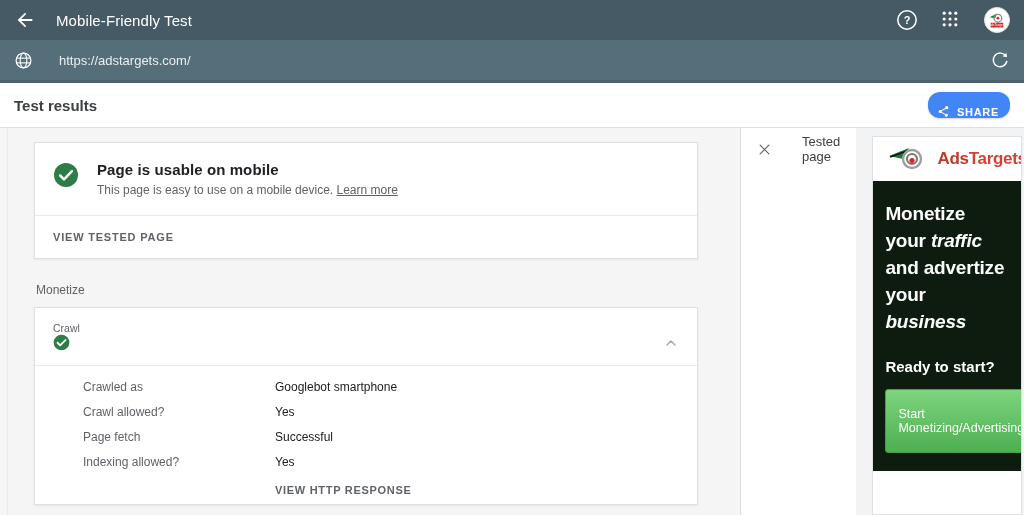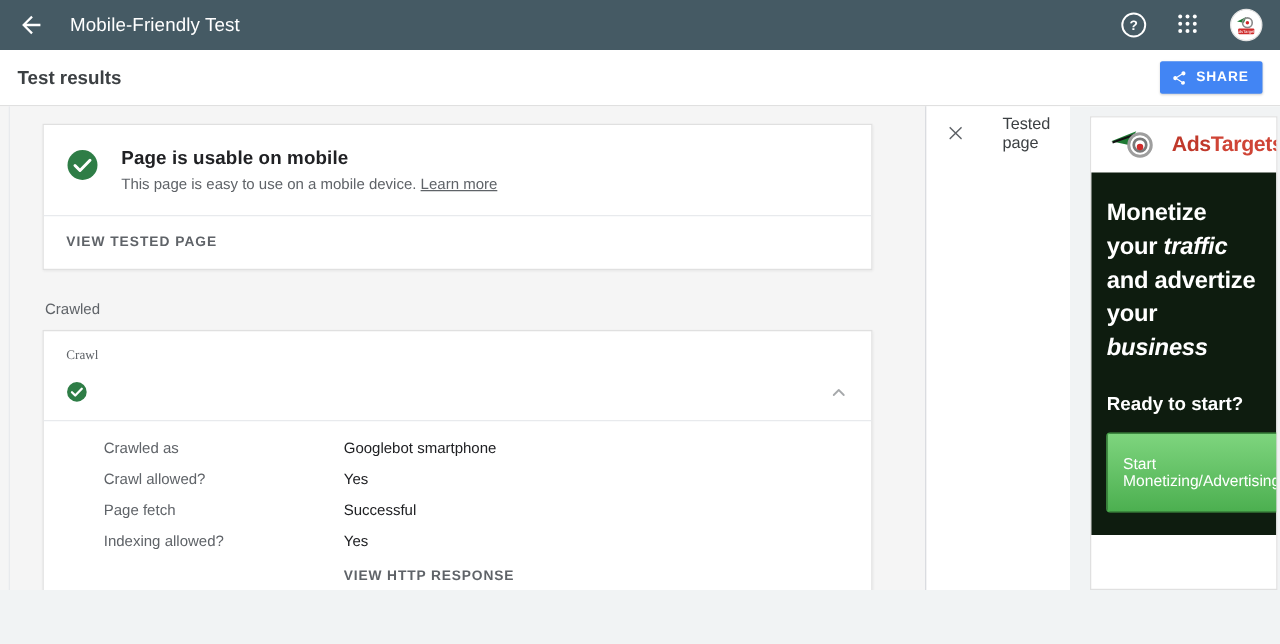--- a/index.html
+++ b/index.html
@@ -49,22 +49,22 @@
   
   .results-header {
     height: 45px; background: #ffffff;
     display: flex; align-items: center; padding: 0 14px;
     border-bottom: 1px solid #e0e0e0;
   }
   .results-title { font-size: 15px; color: #3c4043; font-weight: bold; }
   .results-spacer { flex: 1 1 auto; }
   .share-btn {
     background: #4285f4; color: #ffffff; border: none;
-    height: 26px; border-radius: 2px; padding: 0 11px 0 9px;
-    display: flex; align-items: center; gap: 7px; cursor: pointer;
+    height: 26px; border-radius: 12px; padding: 0 11px 0 9px;
+    display: flex; align-items: flex-end; gap: 7px; cursor: pointer;
     font-size: 11px; letter-spacing: .7px; font-weight: bold;
     font-family: "Liberation Sans", sans-serif;
     box-shadow: 0 1px 2px rgba(0,0,0,.18);
   }
   .share-icon { width: 13px; height: 13px; }
 
   
   .body-split { display: flex; height: 387px; background: #f1f3f4; }
   .left-pane {
     width: 808px; position: relative; overflow: hidden;
@@ -99,21 +99,21 @@
     padding: 15px 18px; font-size: 11px; letter-spacing: .8px;
     color: #5f6368; font-weight: bold; cursor: pointer;
   }
 
   
   .details-label {
     font-size: 12px; color: #5f6368; margin-bottom: 10px; padding-left: 2px;
   }
   .crawl-card { padding: 0; }
   .crawl-head { padding: 14px 18px 0 18px; }
-  .crawl-kicker { font-size: 10.5px; color: #5f6368; margin-bottom: 15px; font-family: Liberation Serif, serif; }
+  .crawl-kicker { font-size: 10.5px; color: #5f6368; margin-bottom: 0; }
   .crawl-row { display: flex; align-items: center; padding-bottom: 14px; }
   .crawl-check { width: 17px; height: 17px; flex: 0 0 auto; }
   .crawl-text { font-size: 12.5px; color: #202124; margin-left: 16px; }
   .crawl-spacer { flex: 1 1 auto; }
   .chevron-up { width: 16px; height: 16px; cursor: pointer; opacity: .55; }
   .detail-table { border-top: 1px solid #e8eaed; padding: 14px 18px 8px 48px; }
   .detail-row { display: flex; margin-bottom: 11px; }
   .detail-key { width: 192px; font-size: 12px; color: #5f6368; }
   .detail-val { font-size: 12px; color: #202124; }
   .http-link {
@@ -218,20 +218,38 @@
           <path d="M5 10 L13 6 L11 11 Z" fill="#1f7a34"></path>
           <circle cx="14" cy="11" r="4.2" fill="none" stroke="#8a8a8a" stroke-width="1.4"></circle>
           <circle cx="14" cy="11" r="1.5" fill="#cf2b2b"></circle>
           <rect x="6" y="16" width="14" height="5" rx="1" fill="#cf2b2b"></rect>
           <text x="13" y="20" font-size="3.6" fill="#ffffff" text-anchor="middle" font-family="Liberation Sans, sans-serif">AdsTargets</text>
         </svg>
       </span>
     </span>
   </div>
 
+  <div class="urlbar">
+    <span class="globe-icon">
+      <svg viewBox="0 0 24 24" width="19" height="19">
+        <circle cx="12" cy="12" r="9.3" fill="none" stroke="#ffffff" stroke-width="1.6"></circle>
+        <ellipse cx="12" cy="12" rx="4.2" ry="9.3" fill="none" stroke="#ffffff" stroke-width="1.4"></ellipse>
+        <line x1="2.9" y1="9" x2="21.1" y2="9" stroke="#ffffff" stroke-width="1.4"></line>
+        <line x1="2.9" y1="15" x2="21.1" y2="15" stroke="#ffffff" stroke-width="1.4"></line>
+      </svg>
+    </span>
+    <span class="url-text">https://adstargets.com/</span>
+    <span class="urlbar-spacer"></span>
+    <span class="refresh-icon">
+      <svg viewBox="0 0 24 24" width="20" height="20">
+        <path fill="none" stroke="#ffffff" stroke-width="1.7" d="M19 7.5A8.2 8.2 0 1 0 20.2 13"></path>
+        <path fill="#ffffff" d="M19.6 3.2l.9 5.3-5.3-.7z"></path>
+      </svg>
+    </span>
+  </div>
 
   <div class="results-header">
     <span class="results-title">Test results</span>
     <span class="results-spacer"></span>
     <button class="share-btn">
       <span class="share-icon">
         <svg viewBox="0 0 24 24" width="13" height="13">
           <path fill="#ffffff" d="M18 16.1c-.76 0-1.44.3-1.96.77L8.91 12.7c.05-.23.09-.46.09-.7s-.04-.47-.09-.7l7.05-4.11c.54.5 1.25.81 2.04.81 1.66 0 3-1.34 3-3s-1.34-3-3-3-3 1.34-3 3c0 .24.04.47.09.7L8.04 9.81C7.5 9.31 6.79 9 6 9c-1.66 0-3 1.34-3 3s1.34 3 3 3c.79 0 1.5-.31 2.04-.81l7.12 4.16c-.05.21-.8.43-.8.65 0 1.61 1.31 2.92 2.92 2.92s2.92-1.31 2.92-2.92S19.61 16.1 18 16.1z"></path>
         </svg>
       </span>
@@ -258,21 +276,21 @@
               <div class="status-sub">
                 <span>This page is easy to use on a mobile device.</span>
                 <span class="learn-more">Learn more</span>
               </div>
             </div>
           </div>
           <div class="card-divider"></div>
           <div class="view-tested">VIEW TESTED PAGE</div>
         </div>
 
-        <div class="details-label">Crawled</div>
+        <div class="details-label">Monetize</div>
 
         <div class="card crawl-card">
           <div class="crawl-head">
             <div class="crawl-kicker">Crawl</div>
             <div class="crawl-row">
               <span class="crawl-check">
                 <svg viewBox="0 0 26 26" width="17" height="17">
                   <circle cx="13" cy="13" r="12" fill="#2e7d46"></circle>
                   <path fill="none" stroke="#ffffff" stroke-width="2.8" stroke-linecap="round" stroke-linejoin="round" d="M7 13.4l4 4 8-8.2"></path>
                 </svg>

